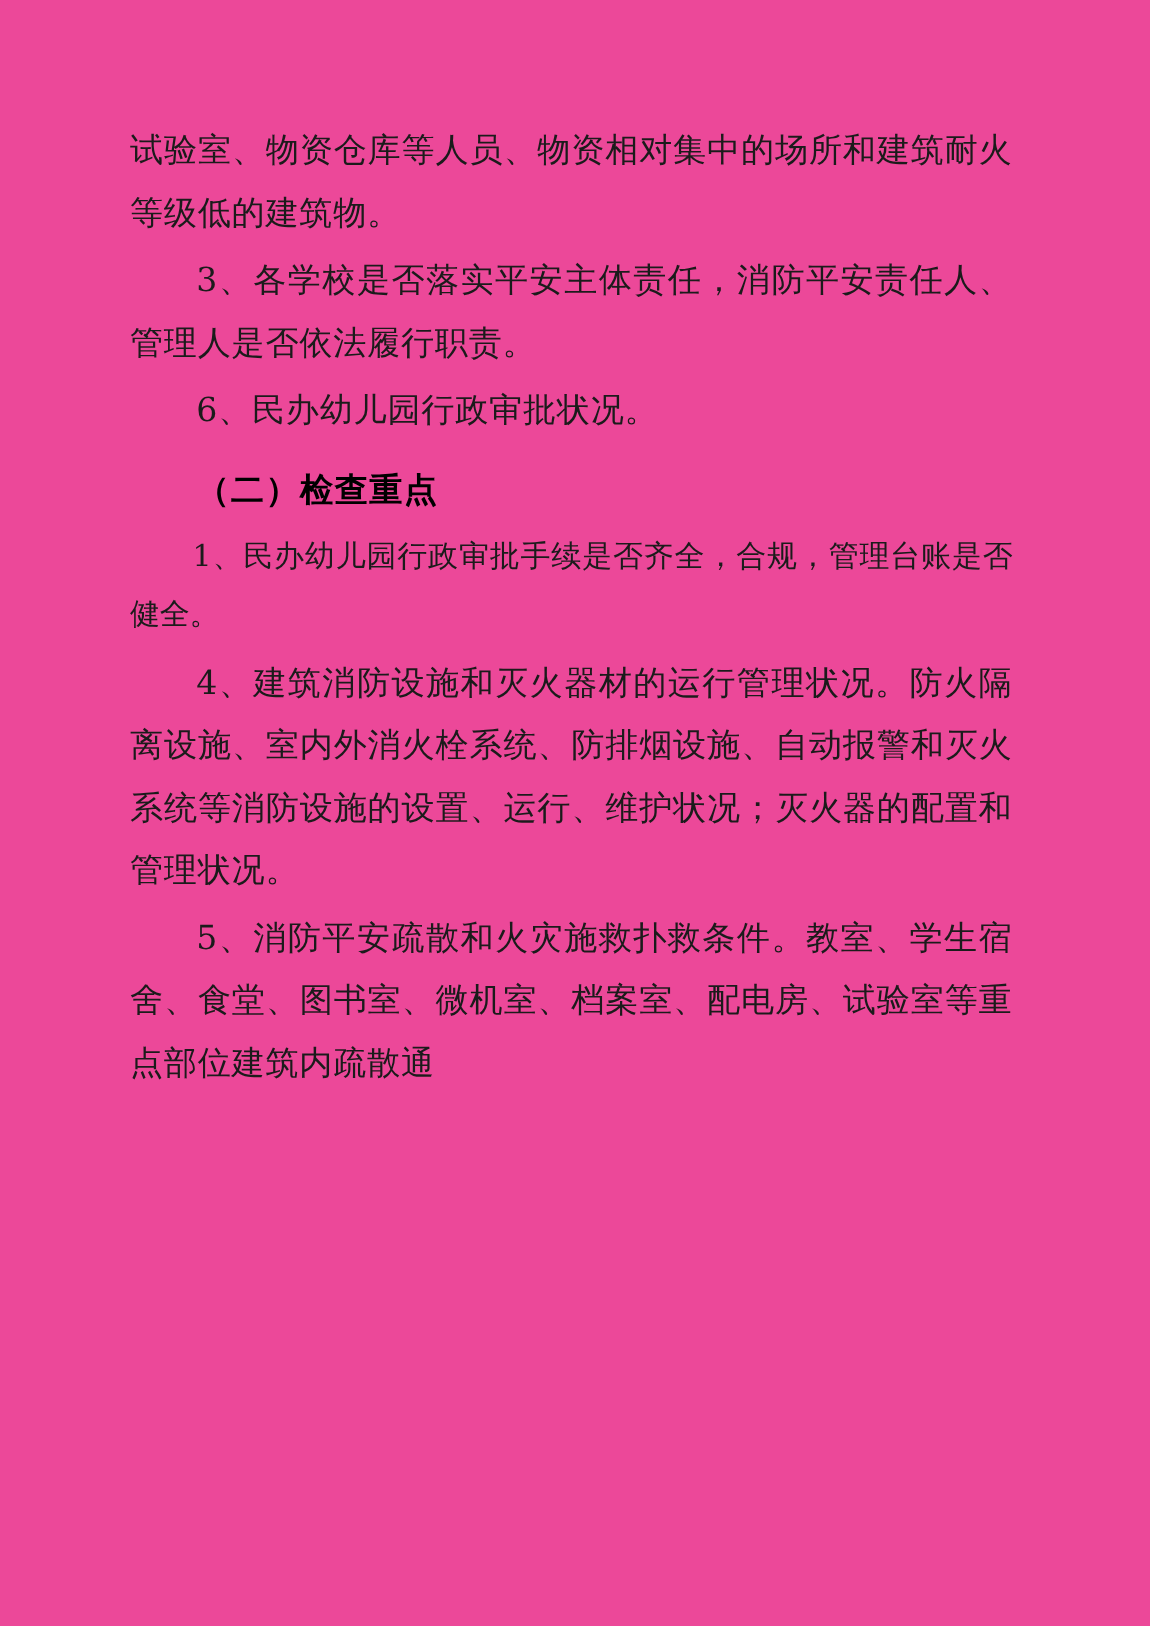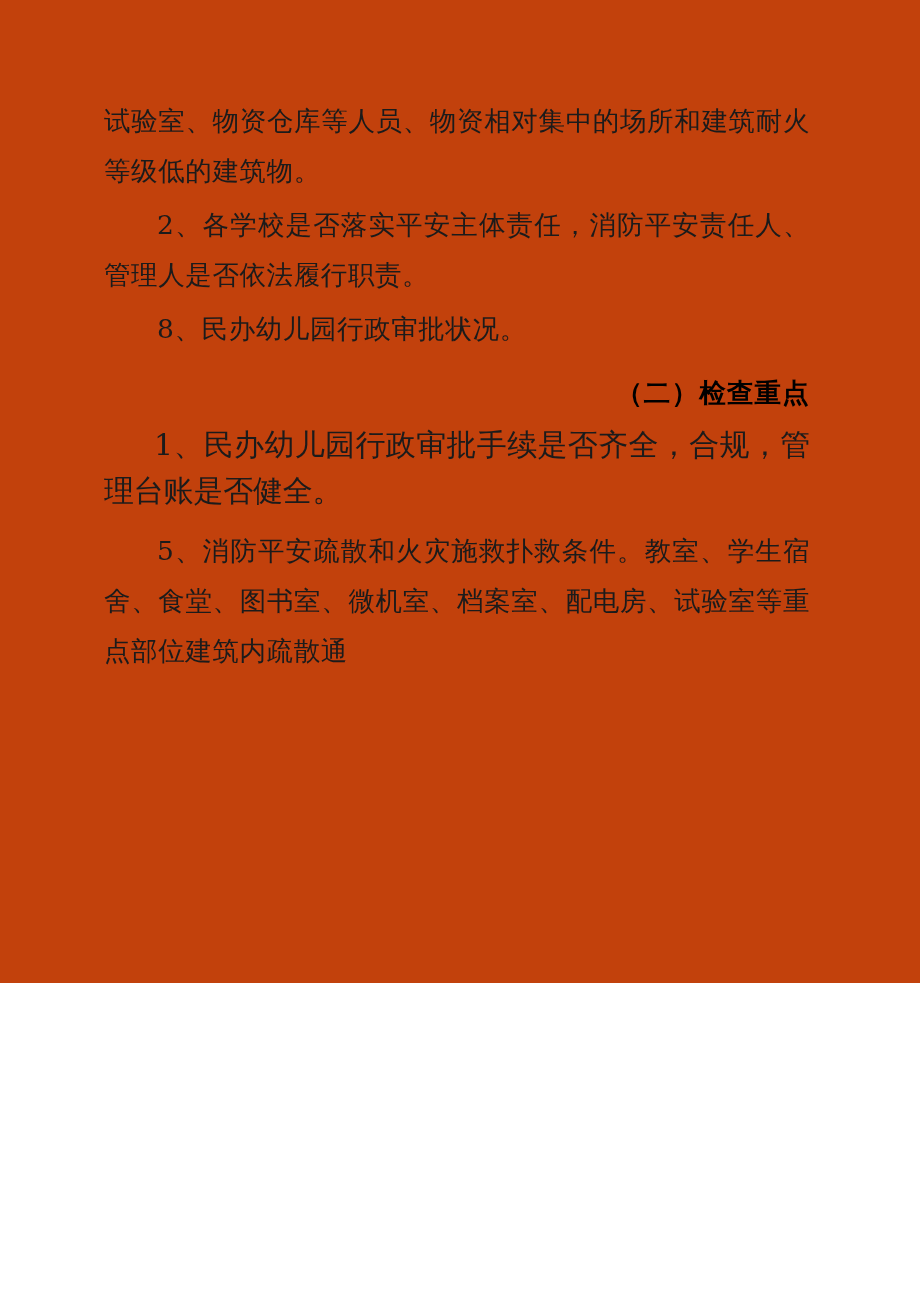--- a/index.html
+++ b/index.html
@@ -12,22 +12,22 @@
     height: 1301px;
     font-family: "DejaVu Serif", "Liberation Serif", serif;
     color: #1a1a1a;
     overflow: hidden;
     position: relative;
   }
 
   .page {
     position: relative;
     width: 920px;
-    height: 983px;
-    background: #c2410c;
+    height: 1301px;
+    background: #ec4899;
     box-sizing: border-box;
     padding: 0;
   }
 
   .content {
     position: absolute;
     left: 104px;
     top: 96px;
     width: 706px;
   }
@@ -62,64 +62,64 @@
   
   .heading {
     font-size: 26.5px;
     line-height: 50px;
     font-weight: bold;
     text-indent: 53px;
     letter-spacing: 1.2px;
     margin: 0;
     color: #000000;
     font-family: "DejaVu Sans", "Liberation Sans", sans-serif;
-    text-align: right;
   }
 
   
   .para-tight {
-    font-size: 30px;
+    font-size: 24px;
     line-height: 46px;
     text-align: justify;
     text-justify: inter-ideograph;
     letter-spacing: -0.2px;
     margin: 0;
     text-indent: 50px;
     color: #1b1b1b;
   }
 </style>
 </head>
 <body>
 
 <div class="page">
   <div class="content">
 
     <p class="para para-cont">试验室、物资仓库等人员、物资相对集中的场所和建筑耐火等级低的建筑物。</p>
 
     <div class="gap-sm"></div>
 
-    <p class="para para-indent">2、各学校是否落实平安主体责任，消防平安责任人、管理人是否依法履行职责。</p>
+    <p class="para para-indent">3、各学校是否落实平安主体责任，消防平安责任人、管理人是否依法履行职责。</p>
 
     <div class="gap-sm"></div>
 
-    <p class="para para-indent">8、民办幼儿园行政审批状况。</p>
+    <p class="para para-indent">6、民办幼儿园行政审批状况。</p>
 
     <div class="gap-md"></div>
 
     <p class="heading">（二）检查重点</p>
 
     <div class="gap-sm"></div>
 
     <p class="para-tight">1、民办幼儿园行政审批手续是否齐全，合规，管理台账是否健全。</p>
 
 
     <div class="gap-sm"></div>
 
 
     <div class="gap-sm"></div>
 
+    <p class="para para-indent">4、建筑消防设施和灭火器材的运行管理状况。防火隔离设施、室内外消火栓系统、防排烟设施、自动报警和灭火系统等消防设施的设置、运行、维护状况；灭火器的配置和管理状况。</p>
 
     <div class="gap-sm"></div>
 
     <p class="para para-indent">5、消防平安疏散和火灾施救扑救条件。教室、学生宿舍、食堂、图书室、微机室、档案室、配电房、试验室等重点部位建筑内疏散通</p>
 
   </div>
 </div>
 
 </body></html>

